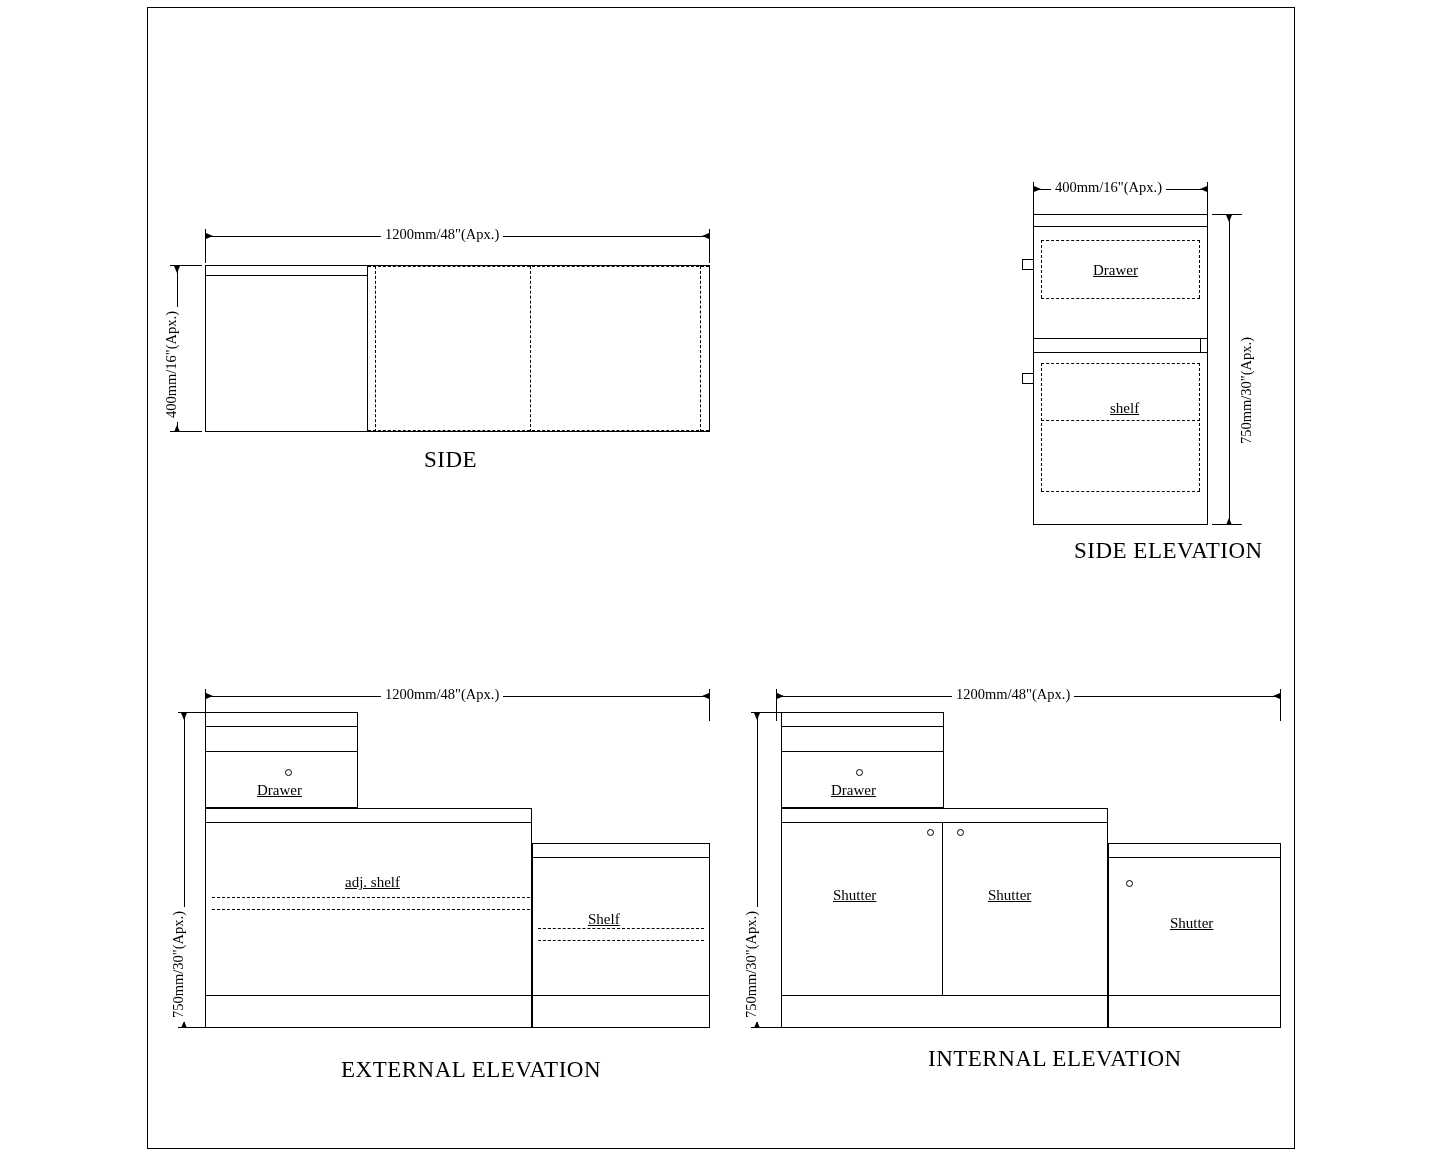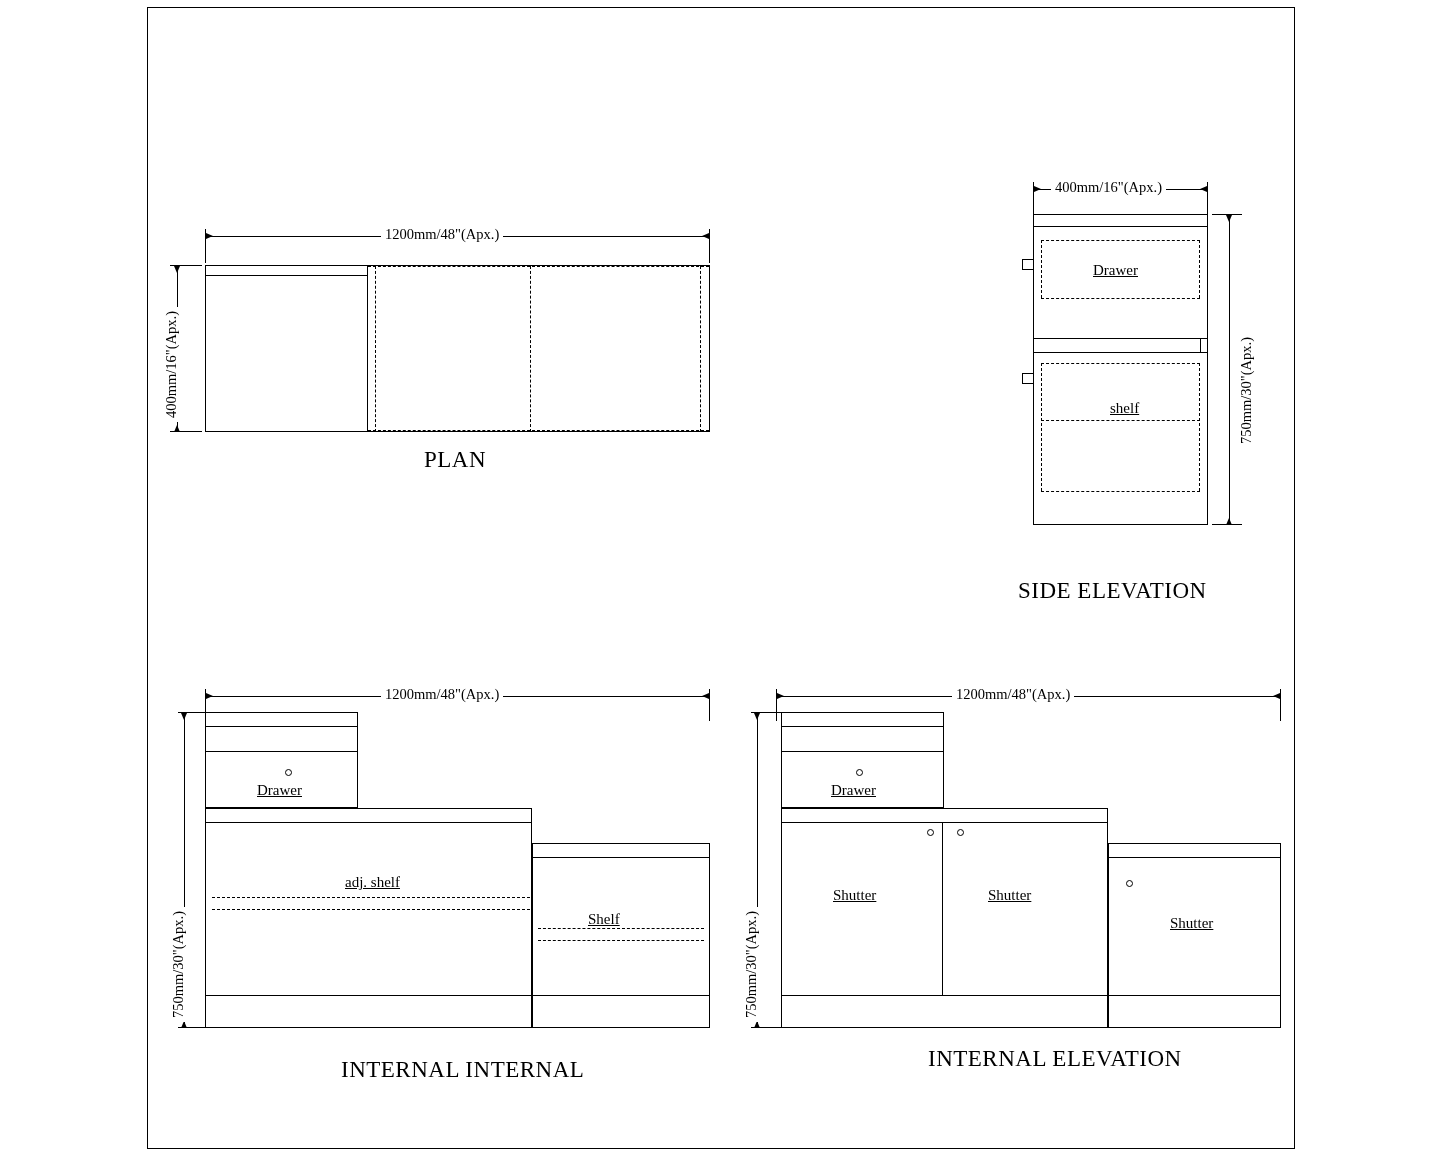--- a/index.html
+++ b/index.html
@@ -128,21 +128,21 @@
 
     <div class="ln hln" style="left:206px; top:275px; width:161px;"></div>
     <div class="ln vln" style="left:367px; top:265px; height:167px;"></div>
 
     <div class="dash-v" style="left:530px; top:266px; height:166px;"></div>
     <div class="dash-h" style="left:368px; top:266px; width:341px;"></div>
     <div class="dash-h" style="left:368px; top:430px; width:341px;"></div>
     <div class="dash-v" style="left:700px; top:266px; height:166px;"></div>
     <div class="dash-v" style="left:375px; top:266px; height:166px;"></div>
 
-    <div class="title" style="left:424px; top:447px;">PLAN</div>
+    <div class="title" style="left:424px; top:447px;">SIDE</div>
   </div>
 
   <div>
 
     <div class="ln hln" style="left:1033px; top:189px; width:175px;"></div>
     <div class="tick" style="left:1033px; top:182px; height:32px;"></div>
     <div class="tick" style="left:1207px; top:182px; height:32px;"></div>
     <div class="arrowR" style="left:1034px; top:186px;"></div>
     <div class="arrowL" style="left:1200px; top:186px;"></div>
     <div class="dimtxt" style="left:1051px; top:179px;">400mm/16"(Apx.)</div>
@@ -170,21 +170,21 @@
     <div class="dash-h" style="left:1041px; top:363px; width:159px;"></div>
     <div class="dash-h" style="left:1041px; top:420px; width:159px;"></div>
     <div class="dash-h" style="left:1041px; top:491px; width:159px;"></div>
     <div class="dash-v" style="left:1041px; top:363px; height:128px;"></div>
     <div class="dash-v" style="left:1199px; top:363px; height:128px;"></div>
     <div class="partlbl" style="left:1110px; top:400px;">shelf</div>
 
     <div class="box" style="left:1022px; top:259px; width:12px; height:11px;"></div>
     <div class="box" style="left:1022px; top:373px; width:12px; height:11px;"></div>
 
-    <div class="title" style="left:1018px; top:538px;margin-top:40px;">SIDE ELEVATION</div>
+    <div class="title" style="left:1074px; top:538px;">SIDE ELEVATION</div>
   </div>
 
   <div>
 
     <div class="ln hln" style="left:205px; top:696px; width:505px;"></div>
     <div class="tick" style="left:205px; top:689px; height:32px;"></div>
     <div class="tick" style="left:709px; top:689px; height:32px;"></div>
     <div class="arrowR" style="left:206px; top:693px;"></div>
     <div class="arrowL" style="left:702px; top:693px;"></div>
     <div class="dimtxt" style="left:381px; top:686px;">1200mm/48"(Apx.)</div>
@@ -209,21 +209,21 @@
     <div class="dash-h" style="left:212px; top:909px; width:318px;"></div>
     <div class="partlbl" style="left:345px; top:874px;">adj. shelf</div>
 
     <div class="box" style="left:532px; top:843px; width:178px; height:185px;"></div>
     <div class="ln hln" style="left:533px; top:857px; width:176px;"></div>
     <div class="ln hln" style="left:533px; top:995px; width:176px;"></div>
     <div class="dash-h" style="left:538px; top:928px; width:166px;"></div>
     <div class="dash-h" style="left:538px; top:940px; width:166px;"></div>
     <div class="partlbl" style="left:588px; top:911px;">Shelf</div>
 
-    <div class="title" style="left:341px; top:1057px;">INTERNAL INTERNAL</div>
+    <div class="title" style="left:341px; top:1057px;">EXTERNAL ELEVATION</div>
   </div>
 
   <div>
 
     <div class="ln hln" style="left:776px; top:696px; width:505px;"></div>
     <div class="tick" style="left:776px; top:689px; height:32px;"></div>
     <div class="tick" style="left:1280px; top:689px; height:32px;"></div>
     <div class="arrowR" style="left:777px; top:693px;"></div>
     <div class="arrowL" style="left:1273px; top:693px;"></div>
     <div class="dimtxt" style="left:952px; top:686px;">1200mm/48"(Apx.)</div>

